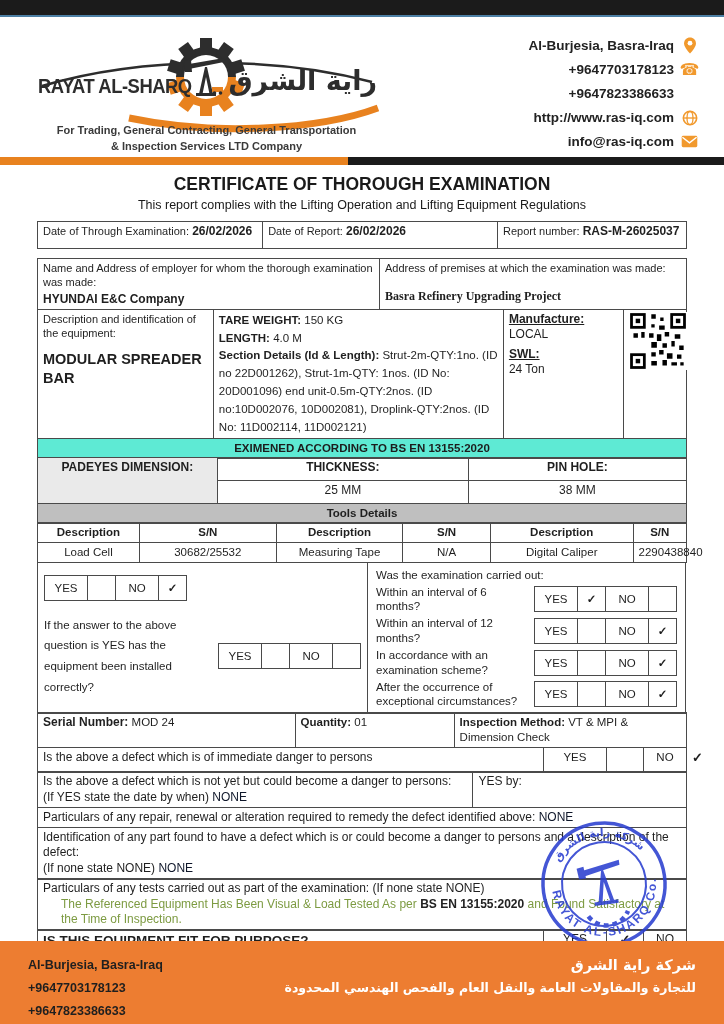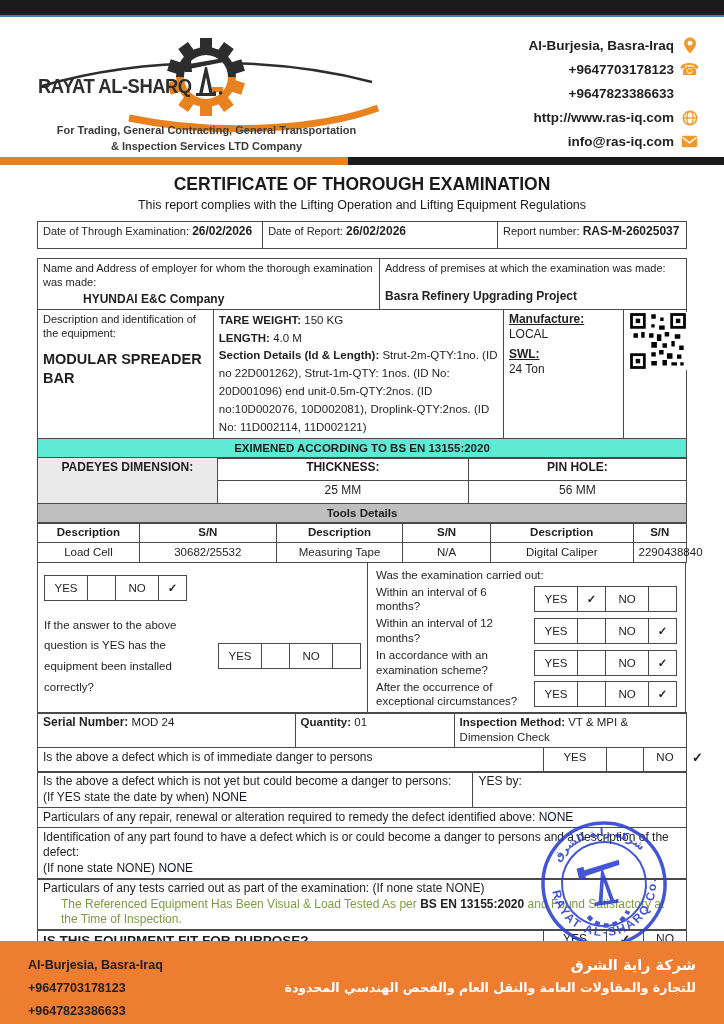--- a/index.html
+++ b/index.html
@@ -112,20 +112,21 @@
           <polygon points="165,64 171,37 173,37 179,64 175.5,64 172,47 168.5,64"></polygon>
           <polygon points="155,34 190,28 190,32 155,39"></polygon>
           <polygon points="150,31 157,30 158,42 151,42"></polygon>
           <rect x="162" y="63" width="20" height="3"></rect>
         </g>
         <rect x="178" y="57" width="11" height="5" fill="#e8821f"></rect>
         <circle cx="180.5" cy="63" r="1.8" fill="#2d2d2d"></circle>
         <circle cx="186.5" cy="63" r="1.8" fill="#2d2d2d"></circle>
       </svg>
       <span class="logo-en">RAYAT AL-SHARQ</span>
+      <span class="logo-ar" dir="rtl">راية الشرق</span>
       <div class="tagline">
         <div>For Trading, General Contracting, General Transportation</div>
         <div>&amp; Inspection Services LTD Company</div>
       </div>
     </div>
 
     <div class="contacts">
       <div class="c-row">
         <span>Al-Burjesia, Basra-Iraq</span>
         <span class="c-icon">
@@ -190,25 +191,25 @@
         </td>
       </tr>
     </tbody>
       </table>
 
     <table class="band mt">
       <tbody>
           <tr>
         <td style="width:51%;height:42px;">
           <div class="lbl">Name and Address of employer for whom the thorough examination was made:</div>
-          <div class="sb" style="font-size:12px;margin-top:2px;margin-left:40px;">HYUNDAI E&amp;C Company</div>
+          <div class="sb" style="font-size:12px;margin-top:2px;">HYUNDAI E&amp;C Company</div>
         </td>
         <td>
           <div class="lbl">Address of premises at which the examination was made:</div>
-          <div class="sb" style="font-size:12px;margin-top:14px;">Basra Refinery Upgrading Project</div>
+          <div class="sb" style="font-size:12px;margin-top:14px;font-family:Liberation Serif, serif;">Basra Refinery Upgrading Project</div>
         </td>
       </tr>
     </tbody>
       </table>
 
     <table class="band merge">
       <tbody>
           <tr>
         <td style="width:25.4%;">
           <div class="lbl">Description and identification of the equipment:</div>
@@ -260,21 +261,21 @@
 
     <table class="band merge">
       <tbody>
           <tr>
         <td rowspan="2" class="gray-cell vmid center b" style="width:26%;font-size:12px;">PADEYES DIMENSION:</td>
         <td class="center b vmid" style="width:37%;height:18px;font-size:12px;">THICKNESS:</td>
         <td class="center b vmid" style="font-size:12px;">PIN HOLE:</td>
       </tr>
       <tr>
         <td class="center vmid" style="height:18px;font-size:12px;">25 MM</td>
-        <td class="center vmid" style="font-size:12px;">56 MM</td>
+        <td class="center vmid" style="font-size:12px;">38 MM</td>
       </tr>
     </tbody>
       </table>
 
     <table class="band merge tools-banner">
       <tbody>
           <tr>
             <td>Tools Details</td>
           </tr>
     </tbody>

